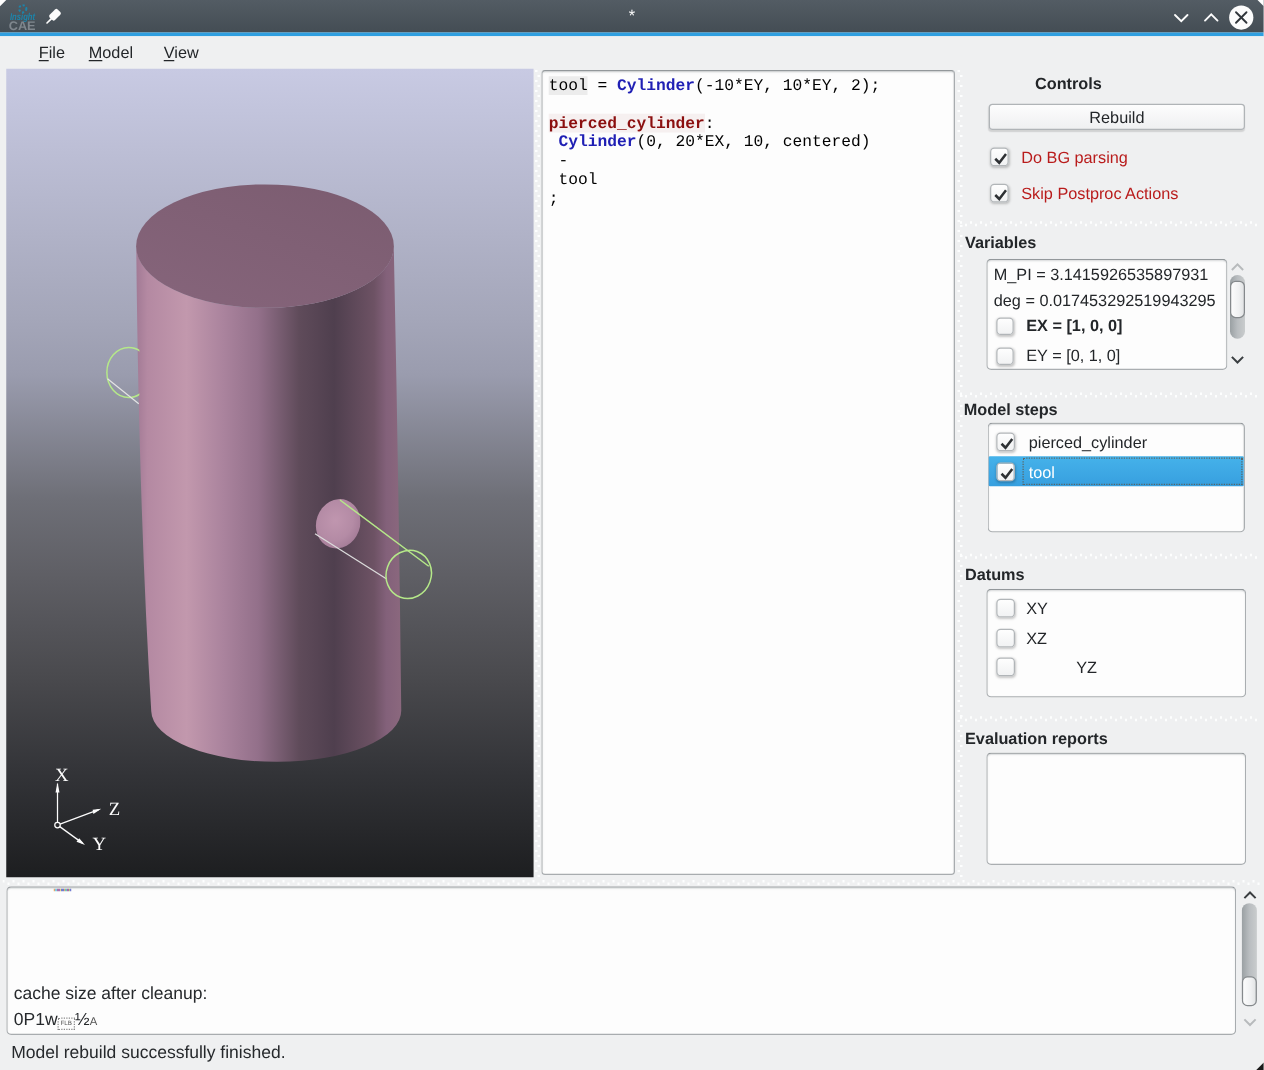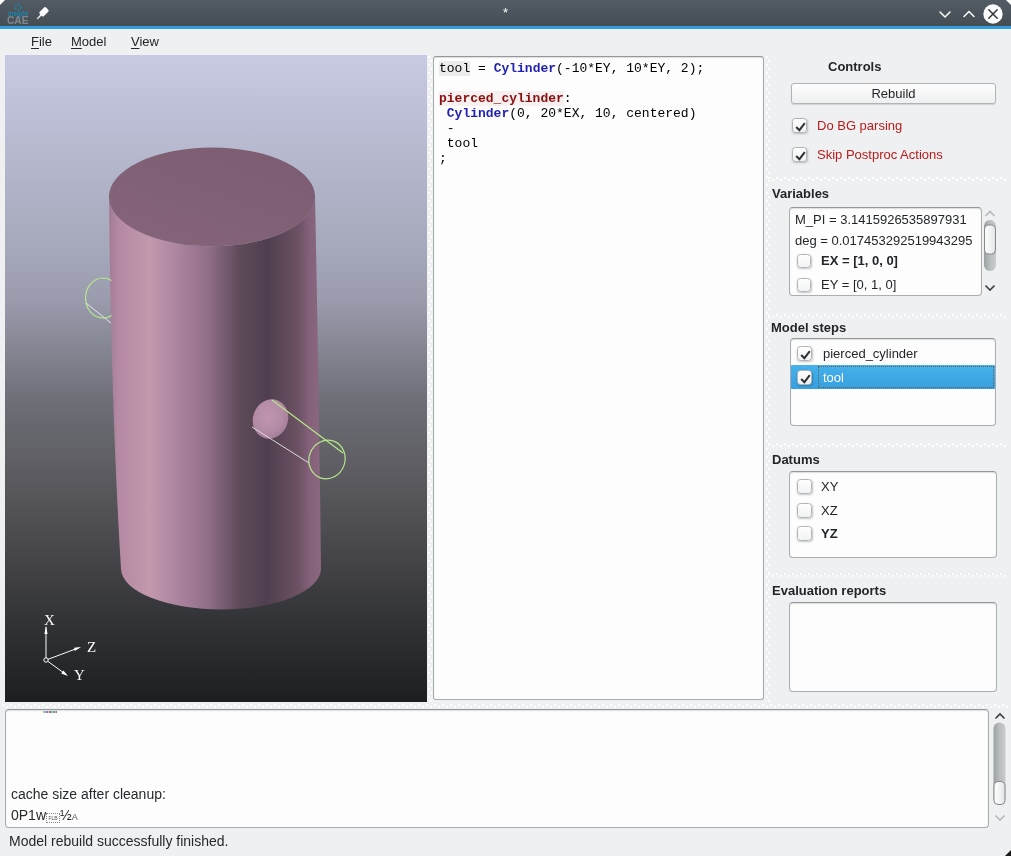--- a/index.html
+++ b/index.html
@@ -238,21 +238,21 @@
 <div class="abs" style="left:818px; top:366px; width:176px; height:22px; border:1px dotted rgba(100,80,60,0.75);"></div>
 
 <div class="hsep" style="left:768px; top:443px; width:240px;"></div>
 <div class="grouplabel" style="left:772px; top:452px;">Datums</div>
 <div class="panelbox" style="left:789px; top:471px; width:208px; height:87px;"></div>
 <div class="cb" style="left:797px; top:479px;"></div>
 <div class="listtext" style="left:821px; top:479px;">XY</div>
 <div class="cb" style="left:797px; top:503px;"></div>
 <div class="listtext" style="left:821px; top:503px;">XZ</div>
 <div class="cb" style="left:797px; top:526px;"></div>
-<div class="listtext" style="left:821px; top:526px;font-weight:bold;">YZ</div>
+<div class="listtext" style="left:861px; top:526px;">YZ</div>
 
 <div class="hsep" style="left:768px; top:573px; width:240px;"></div>
 <div class="grouplabel" style="left:772px; top:583px;">Evaluation reports</div>
 <div class="panelbox" style="left:789px; top:602px; width:208px; height:90px;"></div>
 
 <div class="abs" id="logbox"></div>
 <div class="abs" style="left:43px; top:711px; width:14px; height:2px; opacity:0.85; background:linear-gradient(90deg,#e09a55 0 1px,#6ac4dd 1px 3px,#9a5a9e 3px 5px,#e8d06a 5px 6px,#5a66c8 6px 8px,#e09a55 8px 9px,#58b8ac 9px 11px,#99519d 11px 12px,#9cc86a 12px 13px,#5a66c8 13px 14px);"></div>
 <div class="abs" id="logtext">cache size after cleanup:<br>0P1w<span style="display:inline-block;width:14px;height:10px;border:1px dotted #888;font-size:5px;line-height:9px;text-align:center;color:#555;">FLB</span>½<span style="font-size:9px;color:#555;">A</span></div>
 
 <svg class="abs" style="left:993px; top:709px;" width="14" height="115">

